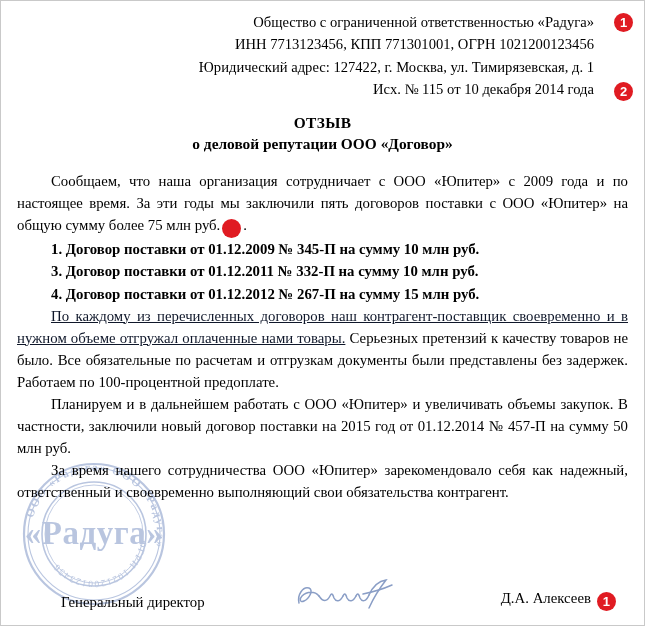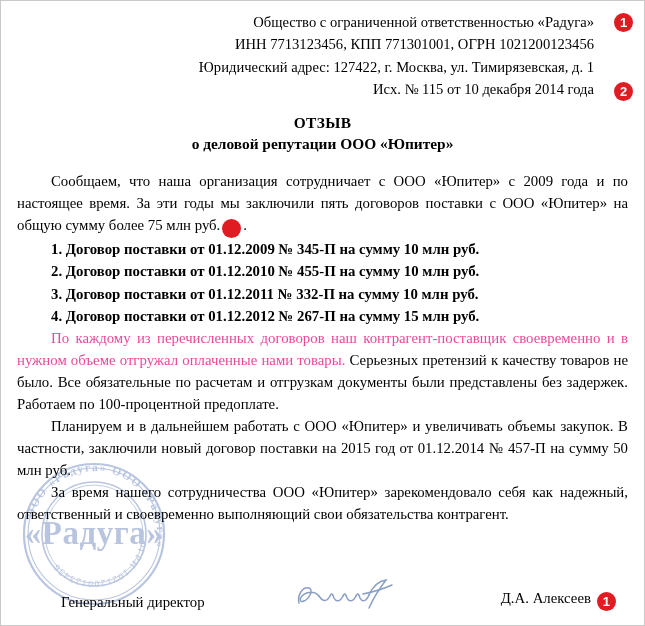--- a/index.html
+++ b/index.html
@@ -61,21 +61,22 @@
     margin-top: 17px;
     font-size: 14.8px;
     line-height: 1.49;
   }
   p.para {
     margin: 0;
     text-indent: 34px;
     text-align: justify;
   }
   .blue {
-    color: #ec4899;
+    color: #0f172a;
+    text-decoration: underline;
   }
   ol.contracts {
     margin: 0;
     padding: 0;
     list-style: none;
     font-weight: bold;
   }
   ol.contracts li {
     margin: 0;
     padding-left: 34px;
@@ -184,29 +185,28 @@
     <div class="letterhead">
       <div class="line">Общество с ограниченной ответственностью «Радуга»</div>
       <div class="line">ИНН 7713123456, КПП 771301001, ОГРН 1021200123456</div>
       <div class="line">Юридический адрес: 127422, г. Москва, ул. Тимирязевская, д. 1</div>
       <div class="line">Исх. № 115 от 10 декабря 2014 года</div>
     </div>
     <span class="badge badge-abs-1">1</span>
     <span class="badge badge-abs-2">2</span>
 
     <div class="doc-title">ОТЗЫВ</div>
-    <div class="doc-subtitle">о деловой репутации ООО «Юпитер»</div>
+    <div class="doc-subtitle">о деловой репутации ООО «Договор»</div>
 
     <div class="body-wrap">
 
       <p class="para"><span>Сообщаем, что наша организация сотрудничает с ООО «Юпитер» с 2009 года и по настоящее время. За эти годы мы заключили пять договоров поставки с ООО «Юпитер» на общую сумму более 75 млн руб.</span><span class="badge">3</span><span>.</span></p>
 
       <ol class="contracts">
         <li>1. Договор поставки от 01.12.2009 № 345-П на сумму 10 млн руб.</li>
-        <li>2. Договор поставки от 01.12.2010 № 455-П на сумму 10 млн руб.</li>
         <li>3. Договор поставки от 01.12.2011 № 332-П на сумму 10 млн руб.</li>
         <li>4. Договор поставки от 01.12.2012 № 267-П на сумму 15 млн руб.</li>
       </ol>
 
       <p class="para"><span class="blue">По каждому из перечисленных договоров наш контрагент-поставщик своевременно и в нужном объеме отгружал оплаченные нами товары.</span> <span>Серьезных претензий к качеству товаров не было. Все обязательные по расчетам и отгрузкам документы были представлены без задержек. Работаем по 100-процентной предоплате.</span></p>
 
       <p class="para">Планируем и в дальнейшем работать с ООО «Юпитер» и увеличивать объемы закупок. В частности, заключили новый договор поставки на 2015 год от 01.12.2014 № 457-П на сумму 50 млн руб.</p>
 
       <p class="para">За время нашего сотрудничества ООО «Юпитер» зарекомендовало себя как надежный, ответственный и своевременно выполняющий свои обязательства контрагент.</p>
     </div>

